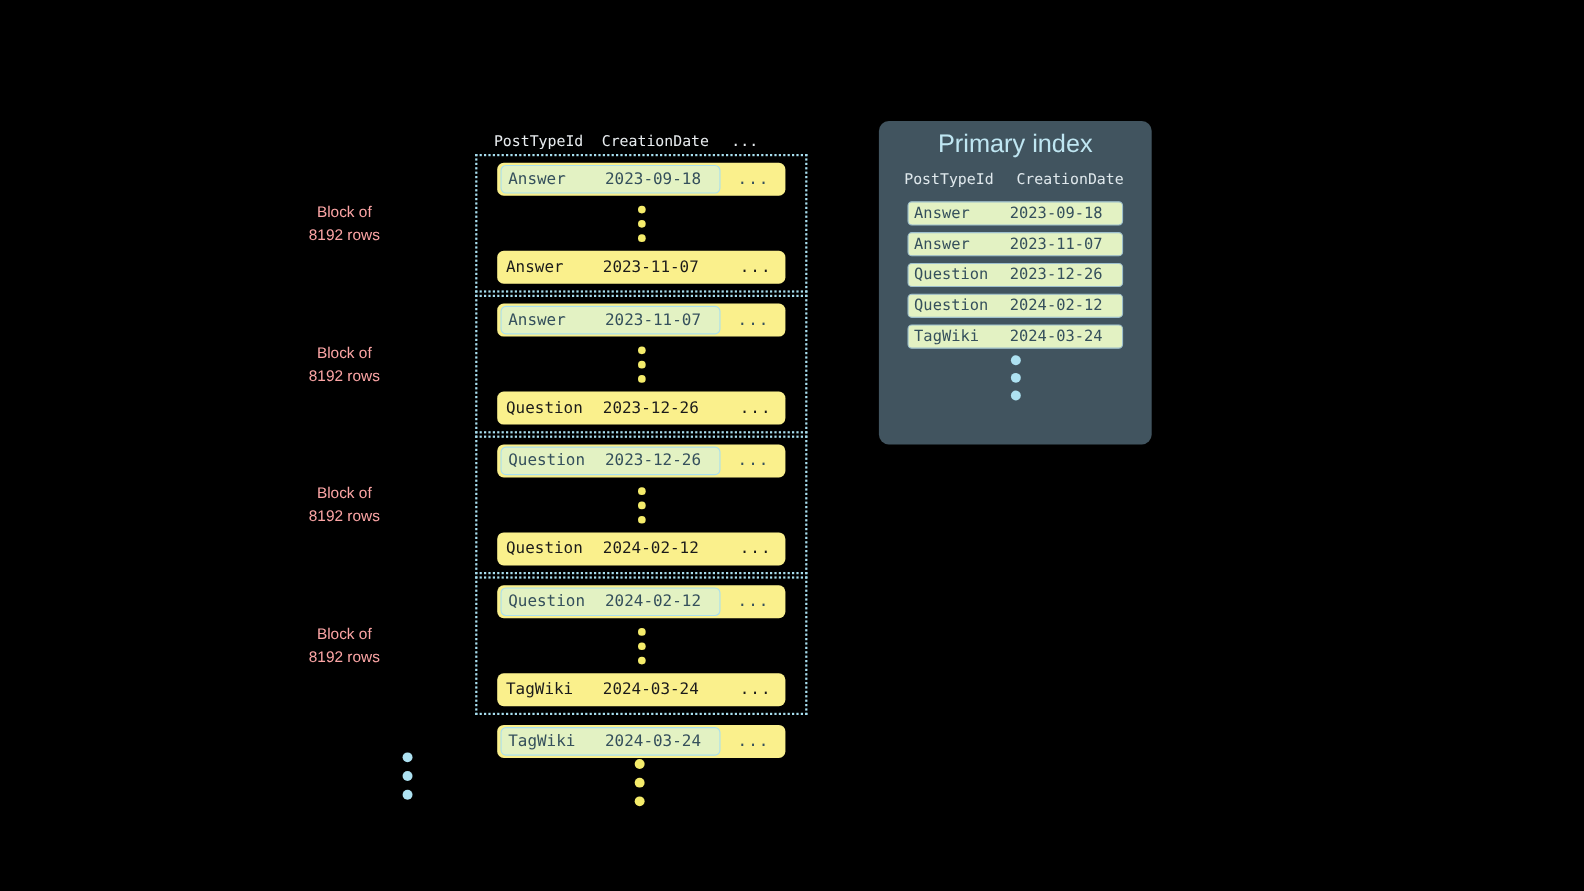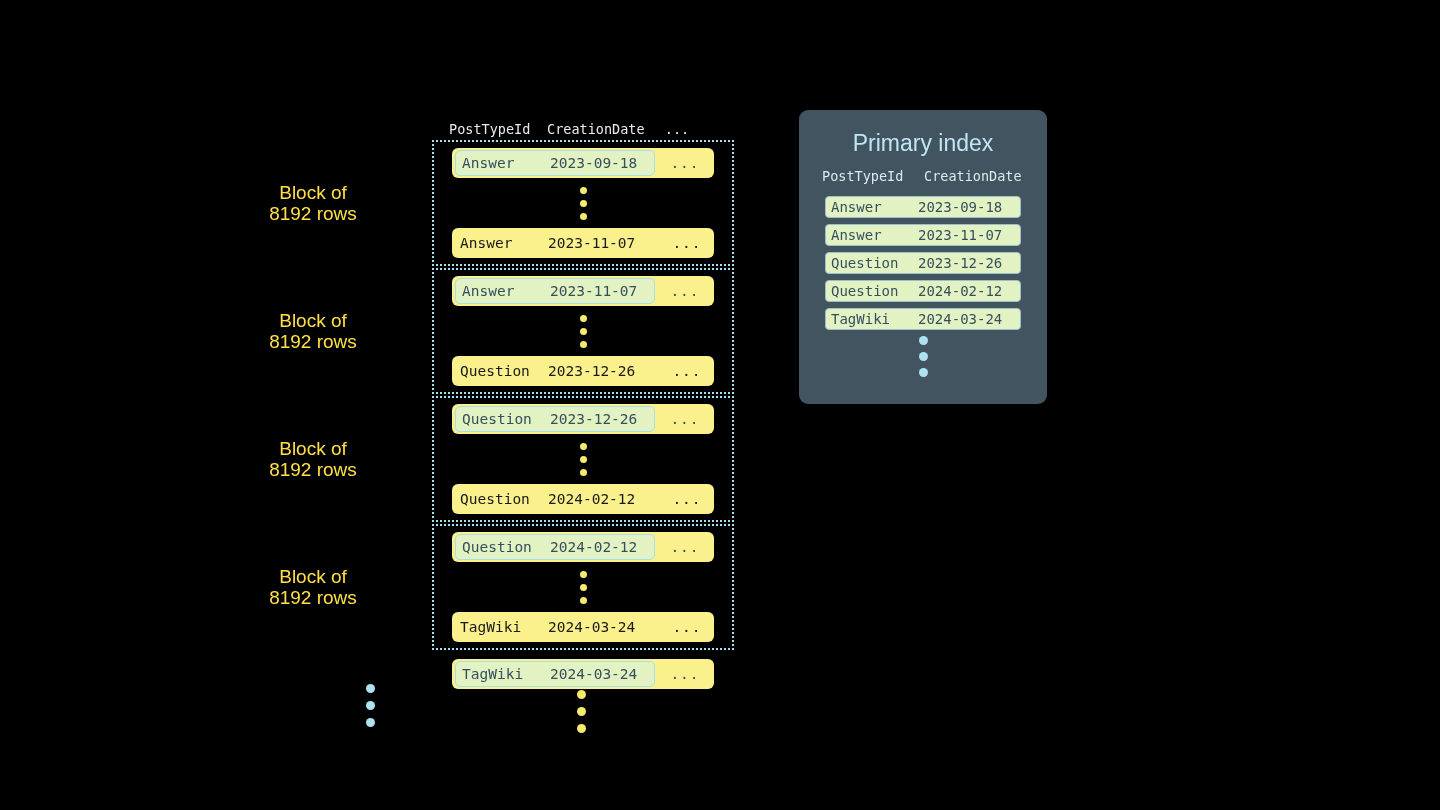--- a/index.html
+++ b/index.html
@@ -59,22 +59,22 @@
   }
 
   .block-label {
     position: absolute;
     right: 100%;
     top: 50%;
     transform: translateY(-50%);
     margin-right: 56px;
     width: 130px;
     text-align: center;
-    color: #fde047;
-    font-size: 19px;
+    color: #fca5a5;
+    font-size: 14px;
     line-height: 21px;
     white-space: pre-line;
   }
 
   
   .row {
     position: relative;
     margin: 0 auto;
     width: 262px;
     height: 30px;
@@ -184,21 +184,21 @@
   
   #primary-index-panel {
     position: absolute;
     left: 799px;
     top: 110px;
     width: 248px;
     height: 294px;
     background: #41545f;
     border-radius: 9px;
     box-sizing: border-box;
-    padding-top: 16px;
+    padding-top: 3px;
   }
 
   .index-title {
     color: #bfe6f2;
     font-size: 23px;
     text-align: center;
     height: 34px;
     line-height: 34px;
     margin-bottom: 5px;
   }

